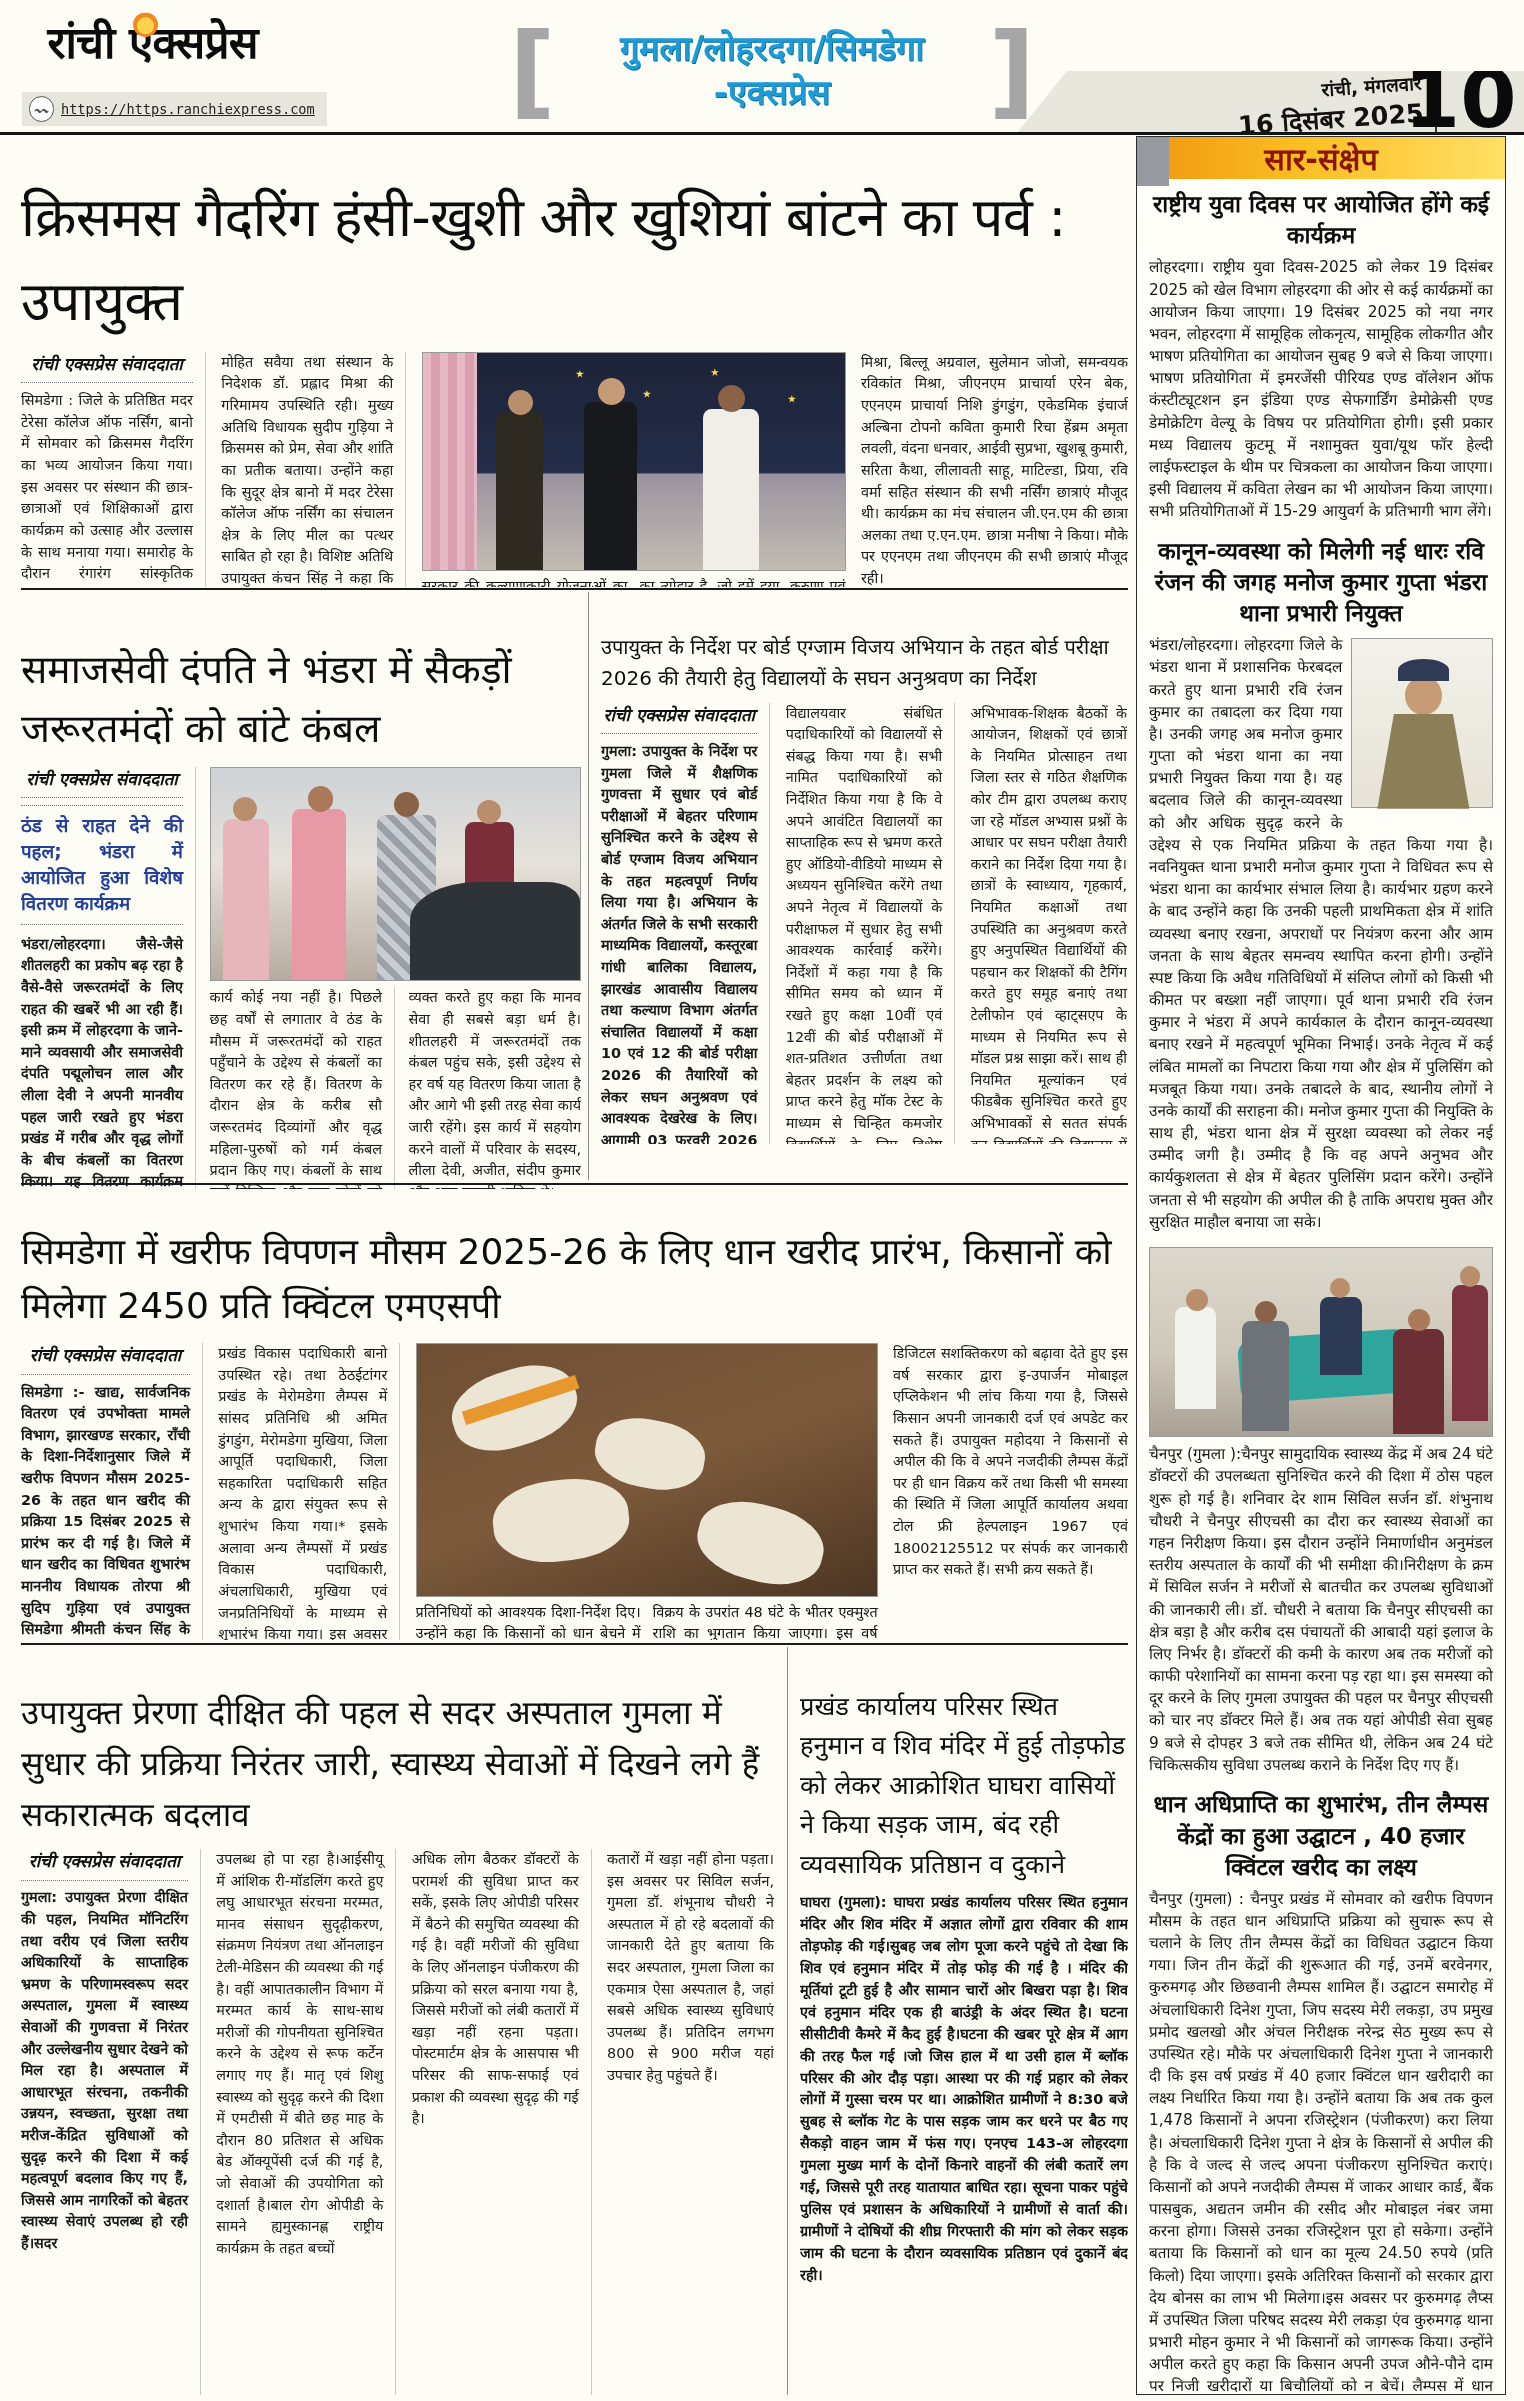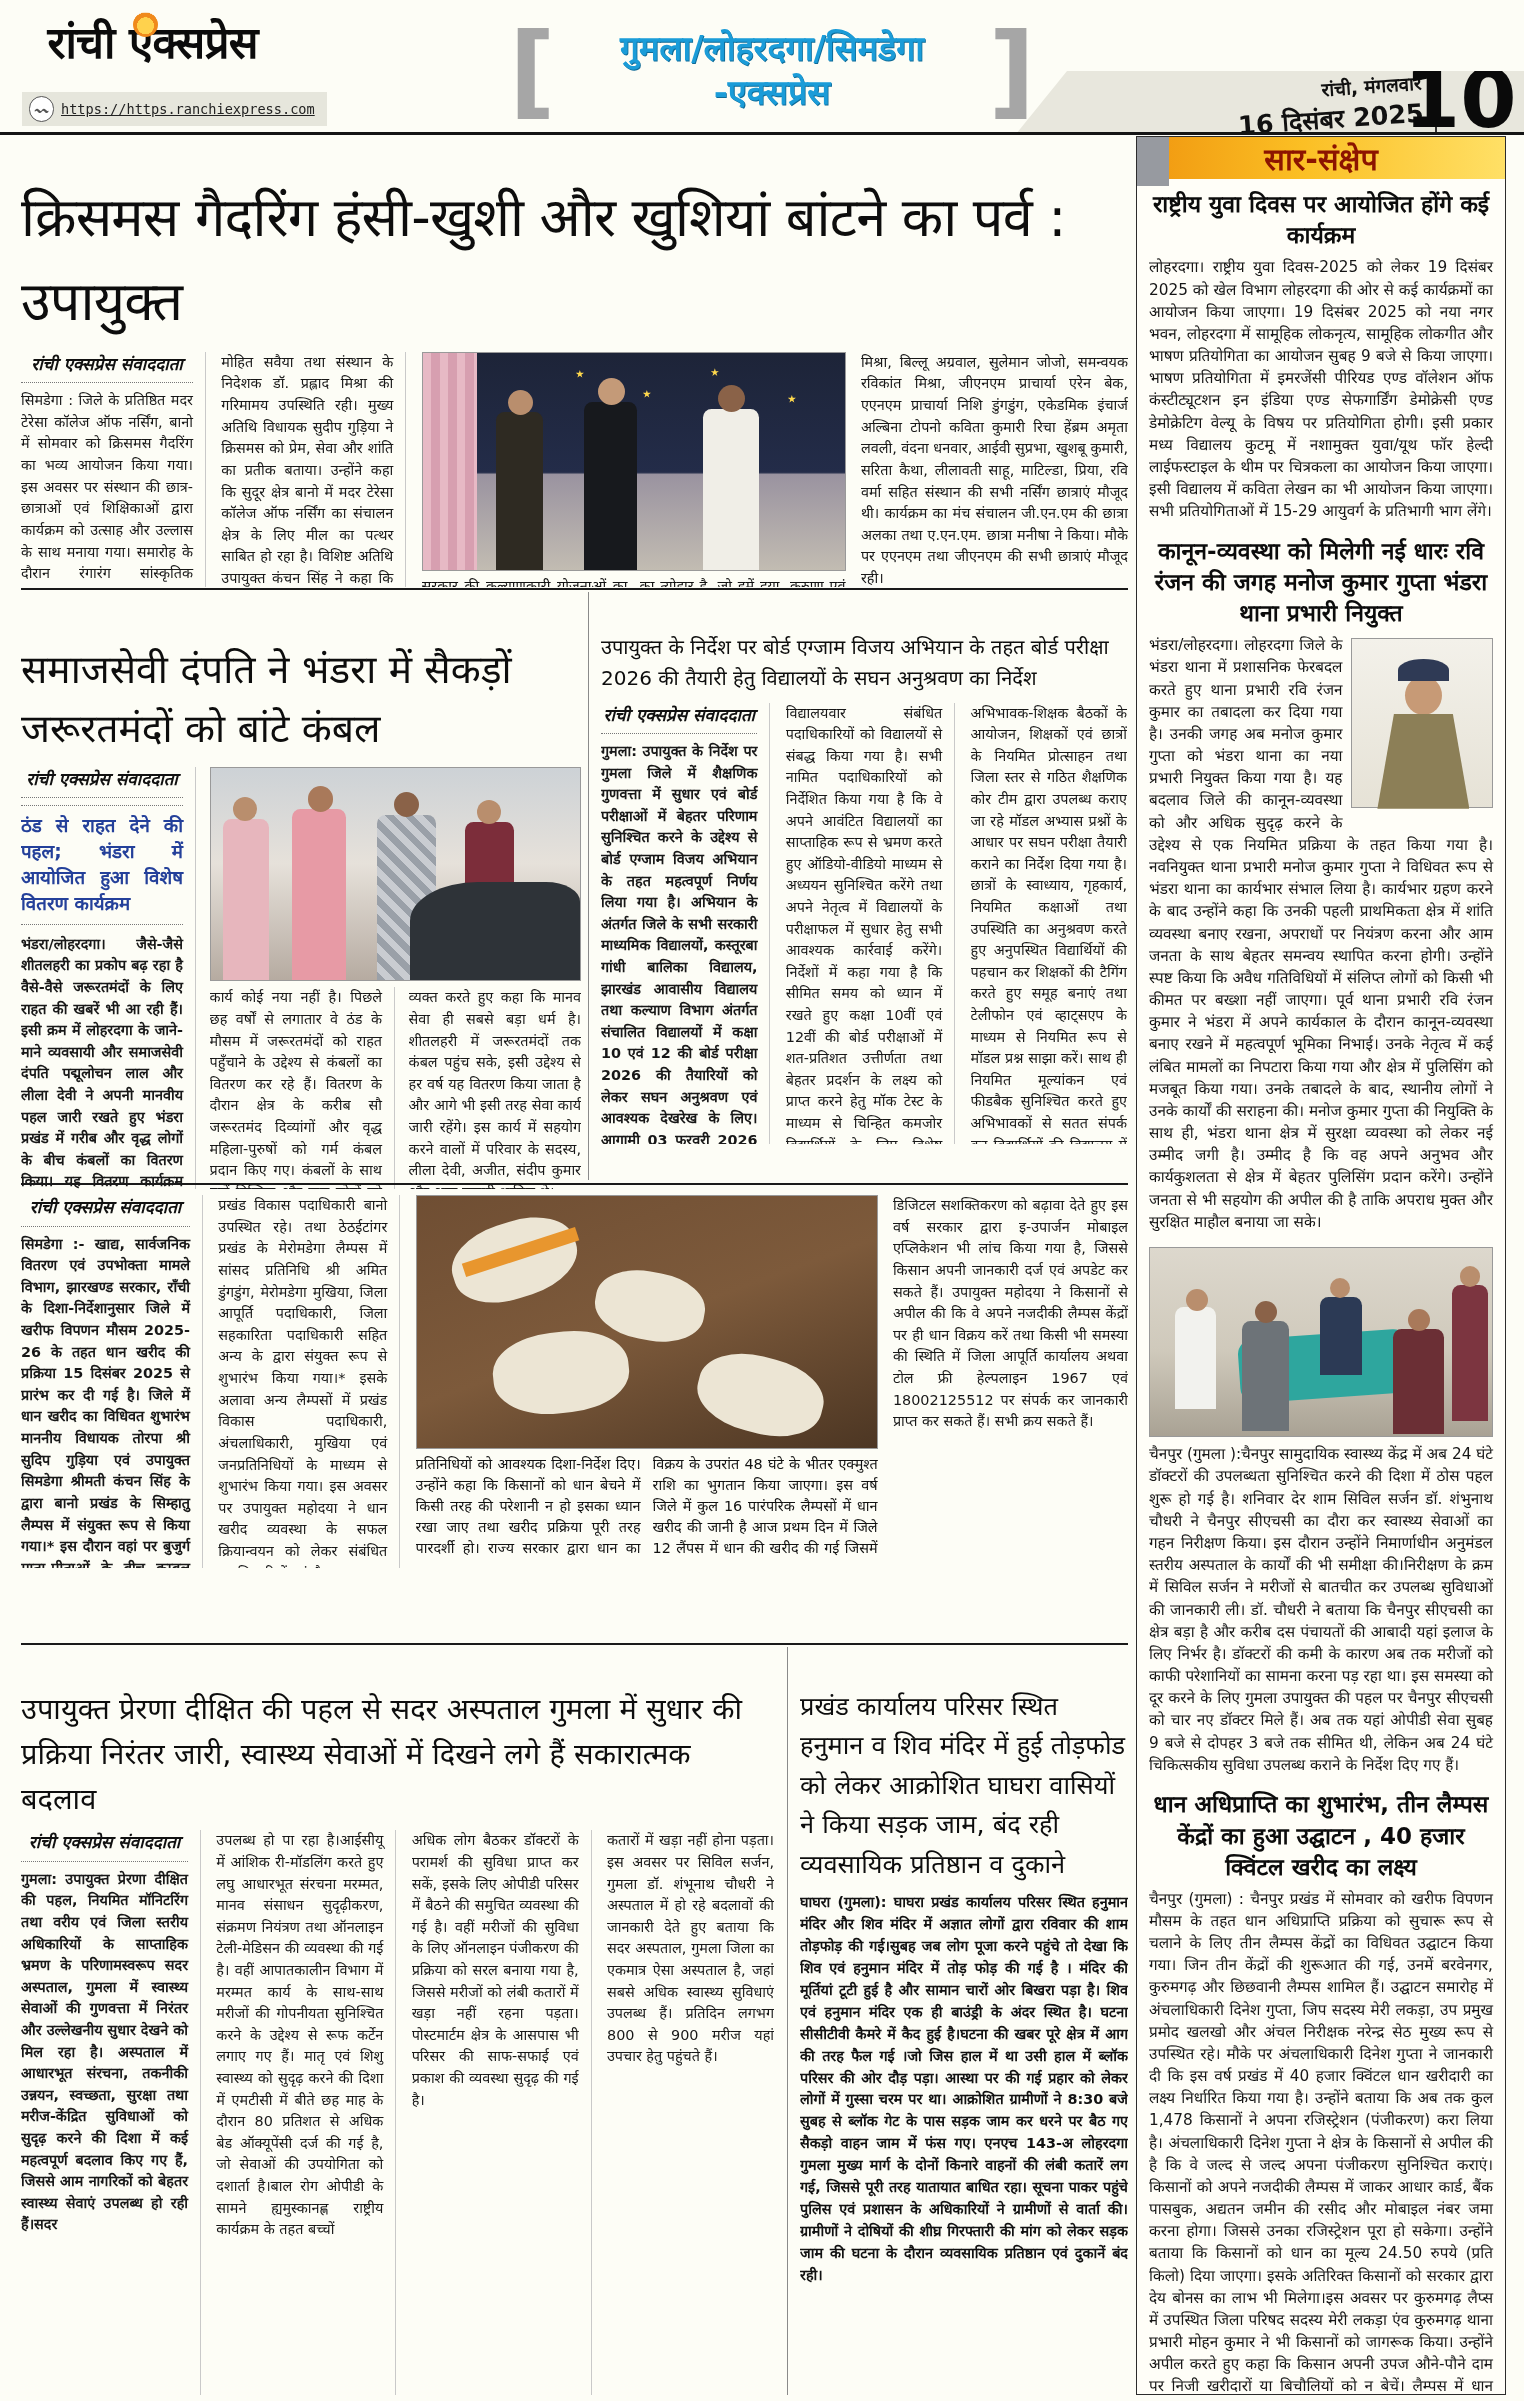--- a/index.html
+++ b/index.html
@@ -87,21 +87,21 @@
   #art4 .mid { flex:0 0 462px; }
   .photo-paddy { width:462px; height:254px;
     background:linear-gradient(160deg,#6f4e33 0%,#7d5a3b 50%,#4c3623 100%); }
   .sack { position:absolute; background:#ece5d4; border-radius:45%; }
   .sack-band { position:absolute; background:#e8962e; }
   #art4 .mid .below-photo { height:102px; }
   #art4 .clast { flex:1 1 auto; }
 
   
   #art5 { position:absolute; left:21px; top:1647px; width:753px; height:748px; overflow:hidden; }
-  #art5 .headline { font-size:29px; line-height:1.55; }
+  #art5 .headline { font-size:33px; line-height:1.55; }
   #art5 .cols { margin-top:8.5px; height:611px; }
   #art5 .col { flex:1; }
 
   #art6 { position:absolute; left:787px; top:1647px; width:341px; height:748px; overflow:hidden;
           border-left:0.8px solid #8a8a8a; padding-left:12px; }
   #art6 .headline { font-size:25.4px; line-height:1.55; }
   #art6 .body { margin-top:8.5px; font-size:14.4px; line-height:1.52; text-align:justify; overflow:hidden; height:594px; }
 
   
   #sidebar { position:absolute; left:1136px; top:136px; width:370px; height:2259px;
@@ -218,20 +218,21 @@
         <span class="lead">गुमला: उपायुक्त के निर्देश पर गुमला जिले में शैक्षणिक गुणवत्ता में सुधार एवं बोर्ड परीक्षाओं में बेहतर परिणाम सुनिश्चित करने के उद्देश्य से बोर्ड एग्जाम विजय अभियान के तहत महत्वपूर्ण निर्णय लिया गया है। अभियान के अंतर्गत जिले के सभी सरकारी माध्यमिक विद्यालयों, कस्तूरबा गांधी बालिका विद्यालय, झारखंड आवासीय विद्यालय तथा कल्याण विभाग अंतर्गत संचालित विद्यालयों में कक्षा 10 एवं 12 की बोर्ड परीक्षा 2026 की तैयारियों को लेकर सघन अनुश्रवण एवं आवश्यक देखरेख के लिए।आगामी 03 फरवरी 2026 से प्रारंभ होने वाली बोर्ड परीक्षाओं को ध्यान में रखते हुए उपायुक्त के निर्देशानुसार जनवरी माह 2026 के अंत तक प्रखंडवार वरीय पदाधिकारियों एवं</span>
       </div>
       <div class="col">विद्यालयवार संबंधित पदाधिकारियों को विद्यालयों से संबद्ध किया गया है। सभी नामित पदाधिकारियों को निर्देशित किया गया है कि वे अपने आवंटित विद्यालयों का साप्ताहिक रूप से भ्रमण करते हुए ऑडियो-वीडियो माध्यम से अध्ययन सुनिश्चित करेंगे तथा अपने नेतृत्व में विद्यालयों के परीक्षाफल में सुधार हेतु सभी आवश्यक कार्रवाई करेंगे।निर्देशों में कहा गया है कि सीमित समय को ध्यान में रखते हुए कक्षा 10वीं एवं 12वीं की बोर्ड परीक्षाओं में शत-प्रतिशत उत्तीर्णता तथा बेहतर प्रदर्शन के लक्ष्य को प्राप्त करने हेतु मॉक टेस्ट के माध्यम से चिन्हित कमजोर विद्यार्थियों के लिए विशेष परीक्षा तैयारी एवं गुणवत्तापूर्ण रिमेडियल कक्षाओं का संचालन सुनिश्चित किया जाए। इसके साथ ही विद्यालयों में विद्यार्थियों की उपस्थिति बढ़ाने, विद्यालय प्रबंधन समिति एवं</div>
       <div class="col">अभिभावक-शिक्षक बैठकों के आयोजन, शिक्षकों एवं छात्रों के नियमित प्रोत्साहन तथा जिला स्तर से गठित शैक्षणिक कोर टीम द्वारा उपलब्ध कराए जा रहे मॉडल अभ्यास प्रश्नों के आधार पर सघन परीक्षा तैयारी कराने का निर्देश दिया गया है। छात्रों के स्वाध्याय, गृहकार्य, नियमित कक्षाओं तथा उपस्थिति का अनुश्रवण करते हुए अनुपस्थित विद्यार्थियों की पहचान कर शिक्षकों की टैगिंग करते हुए समूह बनाएं तथा टेलीफोन एवं व्हाट्सएप के माध्यम से नियमित रूप से मॉडल प्रश्न साझा करें। साथ ही नियमित मूल्यांकन एवं फीडबैक सुनिश्चित करते हुए अभिभावकों से सतत संपर्क कर विद्यार्थियों की विद्यालय में नियमित उपस्थिति सुनिश्चित कराई जाए।</div>
     </div>
   </div>
 
   <div class="hrule" style="left:21px;top:1183px;width:1107px;"></div>
 
   <div id="art4">
+    <div class="headline">सिमडेगा में खरीफ विपणन मौसम 2025-26 के लिए धान खरीद प्रारंभ, किसानों को मिलेगा 2450 प्रति क्विंटल एमएसपी</div>
     <div class="content">
       <div class="col c">
         <div class="byline">रांची एक्सप्रेस संवाददाता</div>
         <span class="lead">सिमडेगा :- खाद्य, सार्वजनिक वितरण एवं उपभोक्ता मामले विभाग, झारखण्ड सरकार, राँची के दिशा-निर्देशानुसार जिले में खरीफ विपणन मौसम 2025-26 के तहत धान खरीद की प्रक्रिया 15 दिसंबर 2025 से प्रारंभ कर दी गई है। जिले में धान खरीद का विधिवत शुभारंभ माननीय विधायक तोरपा श्री सुदिप गुड़िया एवं उपायुक्त सिमडेगा श्रीमती कंचन सिंह के द्वारा बानो प्रखंड के सिम्हातु लैम्पस में संयुक्त रूप से किया गया।* इस दौरान वहां पर बुजुर्ग माता-पीताओं के बीच कम्बल का भी वितरण किया गया। मौके पर</span>
       </div>
       <div class="col c">प्रखंड विकास पदाधिकारी बानो उपस्थित रहे। तथा ठेठईटांगर प्रखंड के मेरोमडेगा लैम्पस में सांसद प्रतिनिधि श्री अमित डुंगडुंग, मेरोमडेगा मुखिया, जिला आपूर्ति पदाधिकारी, जिला सहकारिता पदाधिकारी सहित अन्य के द्वारा संयुक्त रूप से शुभारंभ किया गया।* इसके अलावा अन्य लैम्पसों में प्रखंड विकास पदाधिकारी, अंचलाधिकारी, मुखिया एवं जनप्रतिनिधियों के माध्यम से शुभारंभ किया गया। इस अवसर पर उपायुक्त महोदया ने धान खरीद व्यवस्था के सफल क्रियान्वयन को लेकर संबंधित पदाधिकारियों एवं लैम्पस</div>
       <div class="mid">
         <div class="photo photo-paddy">
           <div class="sack" style="left:34px;top:25.4px;width:127px;height:76px;transform:rotate(-18deg);"></div>
           <div class="sack-band" style="left:44px;top:49px;width:119px;height:13.6px;transform:rotate(-18deg);"></div>

